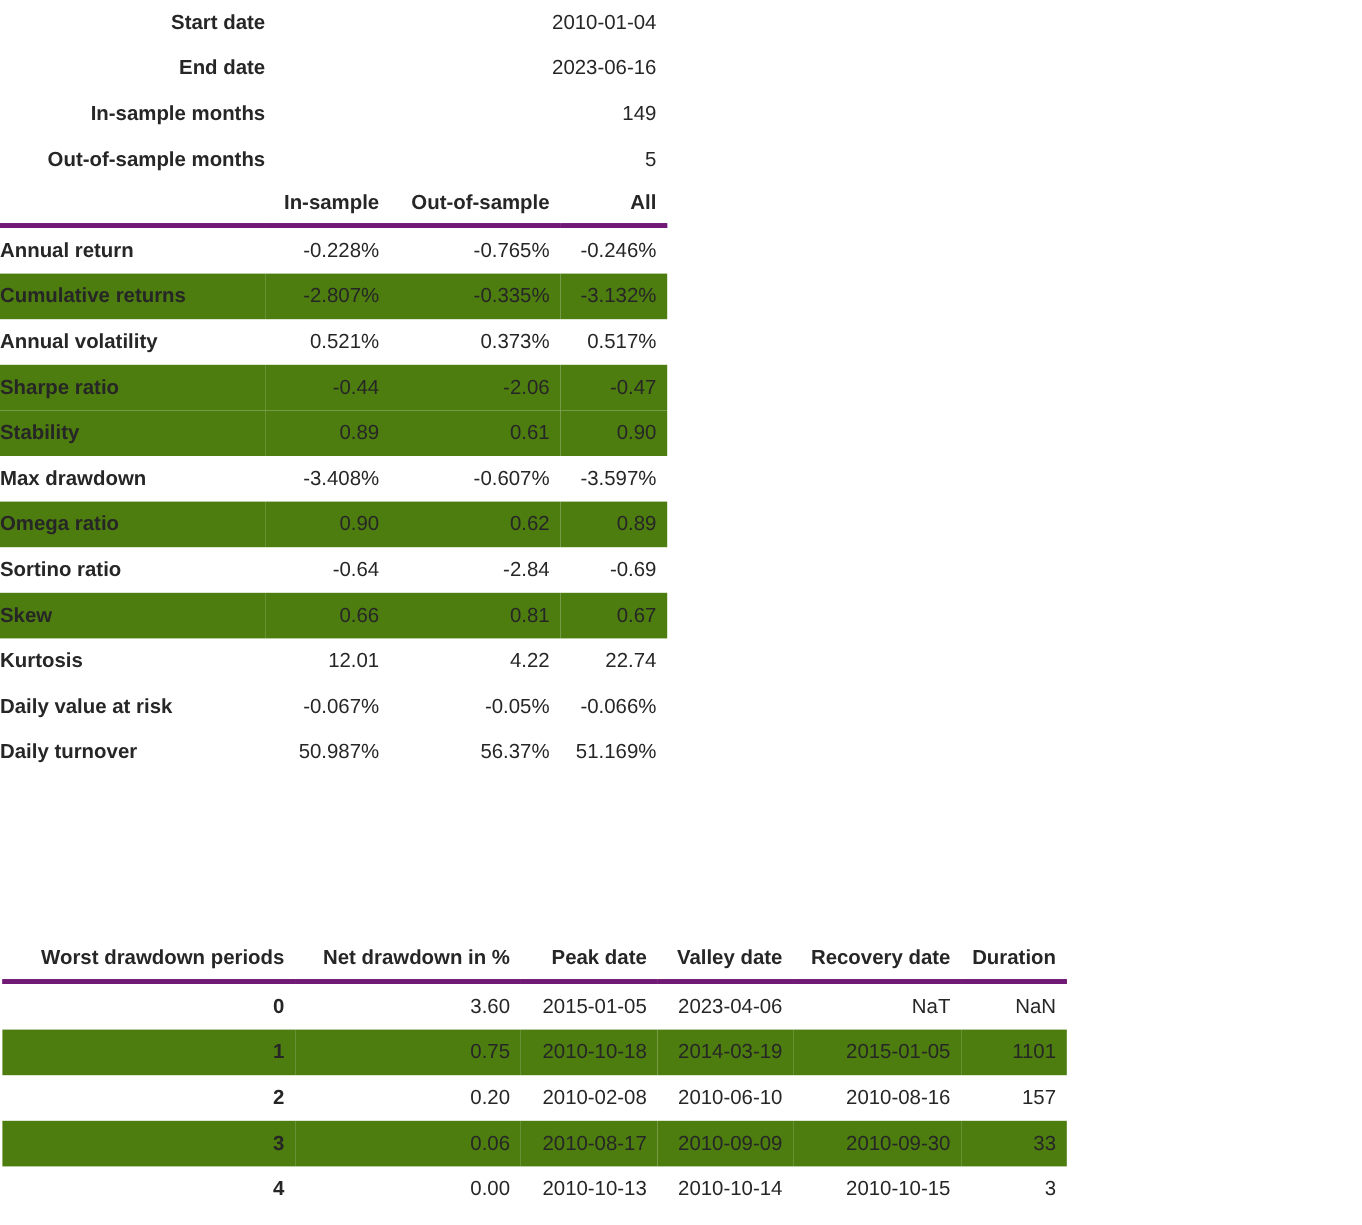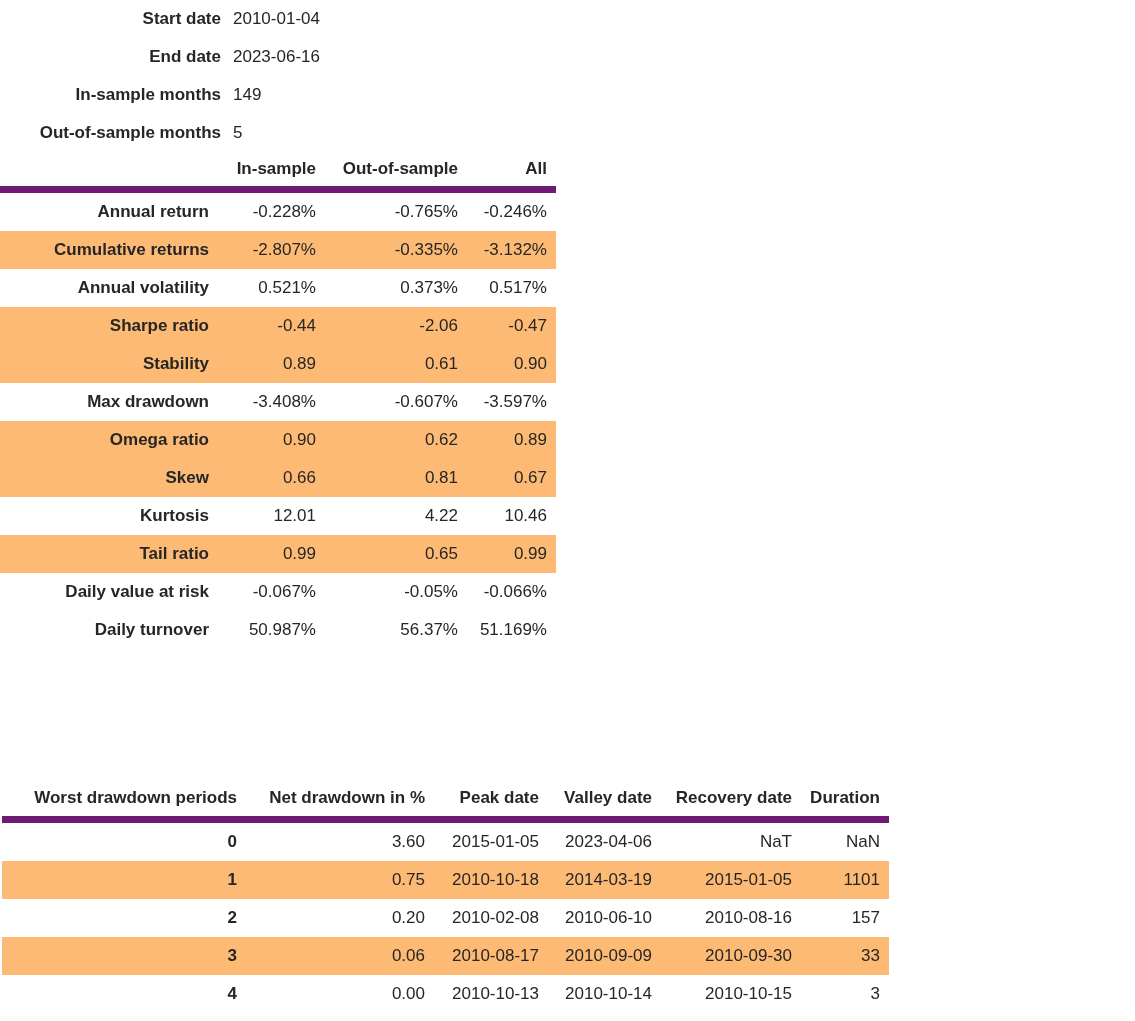--- a/index.html
+++ b/index.html
@@ -32,58 +32,58 @@
     padding: 0;
     margin: 0;
     white-space: nowrap;
     vertical-align: middle;
     font-size: 17px;
     line-height: 38px;
     height: 38px;
   }
   .rowlabel {
     font-weight: bold;
-    text-align: right;
+    text-align: left;
     padding-right: 12px;
   }
   .num {
     text-align: right;
     padding-right: 9px;
     font-weight: normal;
   }
   .colhead {
     font-weight: bold;
     text-align: right;
     padding-right: 9px;
     font-size: 17px;
     line-height: 34px;
     height: 34px;
   }
   .striped {
-    background: #fdba74;
+    background: #4d7c0f;
   }
   .rule-row th, .rule-row td {
-    border-bottom: 7px solid #701a75;
+    border-bottom: 4px solid #701a75;
   }
 
   
   #summary-table {
     position: absolute;
     left: 0;
     top: 0;
     width: 556px;
   }
   #summary-table .sum-label {
     width: 221px;
     font-weight: bold;
     text-align: right;
     padding-right: 12px;
   }
   #summary-table .sum-value {
-    text-align: left;
+    text-align: right;
     padding-right: 9px;
   }
 
   
   #metrics-table {
     position: absolute;
     left: 0;
     top: 152px;
     width: 556px;
   }
@@ -202,41 +202,41 @@
         <td class="num">-3.597%</td>
       </tr>
 
       <tr class="striped">
         <td class="rowlabel">Omega ratio</td>
         <td class="num">0.90</td>
         <td class="num">0.62</td>
         <td class="num">0.89</td>
       </tr>
 
+      <tr>
+        <td class="rowlabel">Sortino ratio</td>
+        <td class="num">-0.64</td>
+        <td class="num">-2.84</td>
+        <td class="num">-0.69</td>
+      </tr>
 
       <tr class="striped">
         <td class="rowlabel">Skew</td>
         <td class="num">0.66</td>
         <td class="num">0.81</td>
         <td class="num">0.67</td>
       </tr>
 
       <tr>
         <td class="rowlabel">Kurtosis</td>
         <td class="num">12.01</td>
         <td class="num">4.22</td>
-        <td class="num">10.46</td>
-      </tr>
-
-      <tr class="striped">
-        <td class="rowlabel">Tail ratio</td>
-        <td class="num">0.99</td>
-        <td class="num">0.65</td>
-        <td class="num">0.99</td>
-      </tr>
+        <td class="num">22.74</td>
+      </tr>
+
 
       <tr>
         <td class="rowlabel">Daily value at risk</td>
         <td class="num">-0.067%</td>
         <td class="num">-0.05%</td>
         <td class="num">-0.066%</td>
       </tr>
 
 
       <tr>

